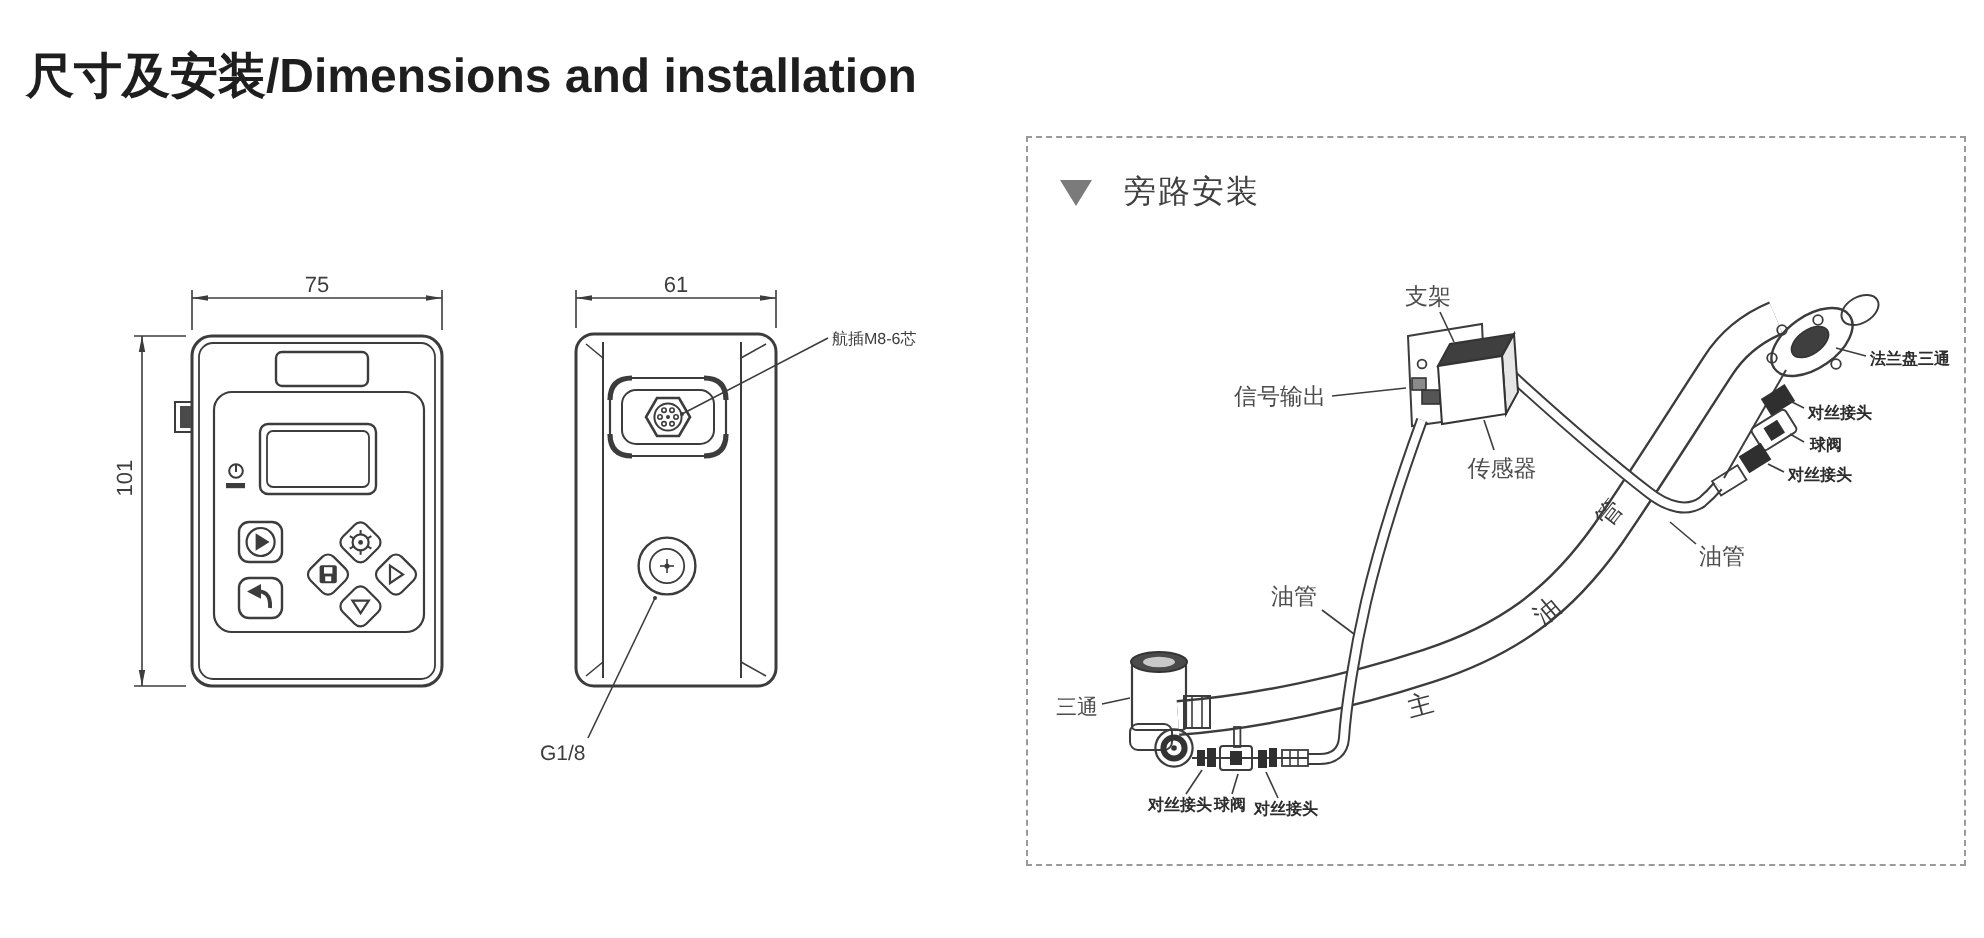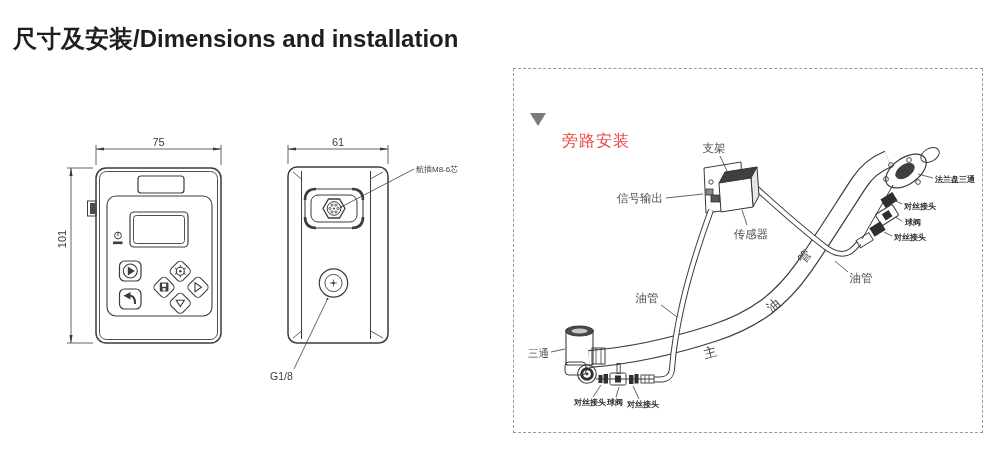--- a/index.html
+++ b/index.html
@@ -6,21 +6,21 @@
   .page{position:relative;width:992px;height:469px;background:#fff;overflow:hidden;
         font-family:"Liberation Sans","DejaVu Sans",sans-serif;}
   .title{position:absolute;left:13px;top:24px;font-size:24px;line-height:30px;
          font-weight:700;color:#1e1e1e;letter-spacing:0px;white-space:nowrap;}
   .drawings{position:absolute;left:0;top:115px;width:500px;height:350px;}
   .bypass-panel{position:absolute;left:513px;top:68px;width:470px;height:365px;
                 border:1px dashed #9a9a9a;box-sizing:border-box;}
   .panel-header{position:absolute;left:16px;top:17px;display:flex;align-items:center;gap:16px;}
   .tri-down{width:0;height:0;border-left:8px solid transparent;border-right:8px solid transparent;
             border-top:13px solid #7b7b7b;}
-  .panel-header .label{font-size:16px;color:#ef4444;letter-spacing:1px;margin-top:45px;}
+  .panel-header .label{font-size:16px;color:#404040;letter-spacing:1px;}
   .diagram{position:absolute;left:0;top:0;width:468px;height:363px;}
   svg text{font-family:"Liberation Sans","DejaVu Sans",sans-serif;}
   .dimtext{font-size:11px;fill:#3d3d3d;}
   .anntext{font-size:8px;fill:#3d3d3d;}
   .g18text{font-size:10.5px;fill:#3d3d3d;}
   .biglab{font-size:11.5px;fill:#4d4d4d;}
   .smalllab{font-size:8px;font-weight:700;fill:#2d2d2d;}
   .pipechar{font-size:13px;fill:#3c3c3c;}
   .ln{stroke:#3c3c3c;fill:none;}
   .thin{stroke-width:0.8;}

